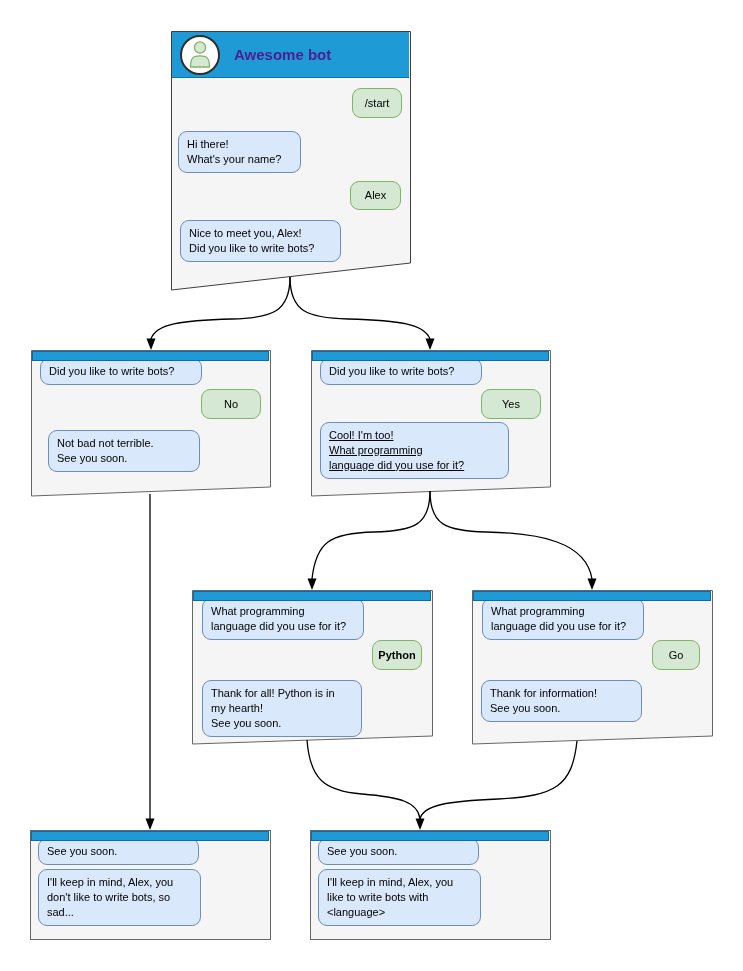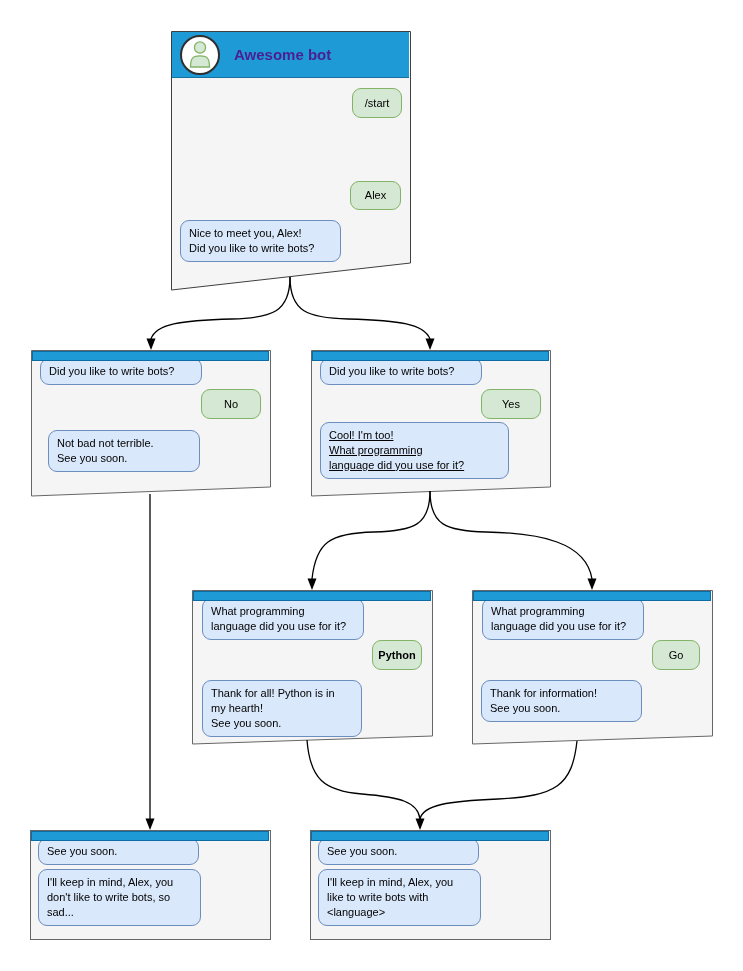--- a/index.html
+++ b/index.html
@@ -50,20 +50,22 @@
   </svg>
   <div class="winhead">
     <svg class="avatar" viewBox="0 0 42 42">
       <circle cx="21" cy="21" r="19" fill="#ffffff" stroke="#2f2f2f" stroke-width="2"></circle>
       <circle cx="21" cy="13.5" r="5.6" fill="#d5e8d4" stroke="#82b366" stroke-width="1.3"></circle>
       <path d="M11.5,33 C11.5,23.5 14.5,21.8 21,21.8 C27.5,21.8 30.5,23.5 30.5,33 Z" fill="#d5e8d4" stroke="#82b366" stroke-width="1.3"></path>
     </svg>
     <span class="title">Awesome bot</span>
   </div>
   <div class="bubble user" style="left:181px;top:57px;width:50px;height:30px;">/start</div>
+  <div class="bubble bot" style="left:7px;top:100px;width:123px;">Hi there!
+What's your name?</div>
   <div class="bubble user" style="left:179px;top:150px;width:51px;height:29px;">Alex</div>
   <div class="bubble bot" style="left:9px;top:189px;width:161px;">Nice to meet you, Alex!
 Did you like to write bots?</div>
 </div>
 
 <div class="node" style="left:31px;top:350px;width:239px;height:147px;">
   <svg class="bg" width="241" height="149">
     <polygon points="0.5,0.5 239.5,0.5 239.5,137 0.5,146" fill="#f5f5f5" stroke="#666666" stroke-width="1"></polygon>
   </svg>
   <div class="titlebar" style="width:237px;"></div>

